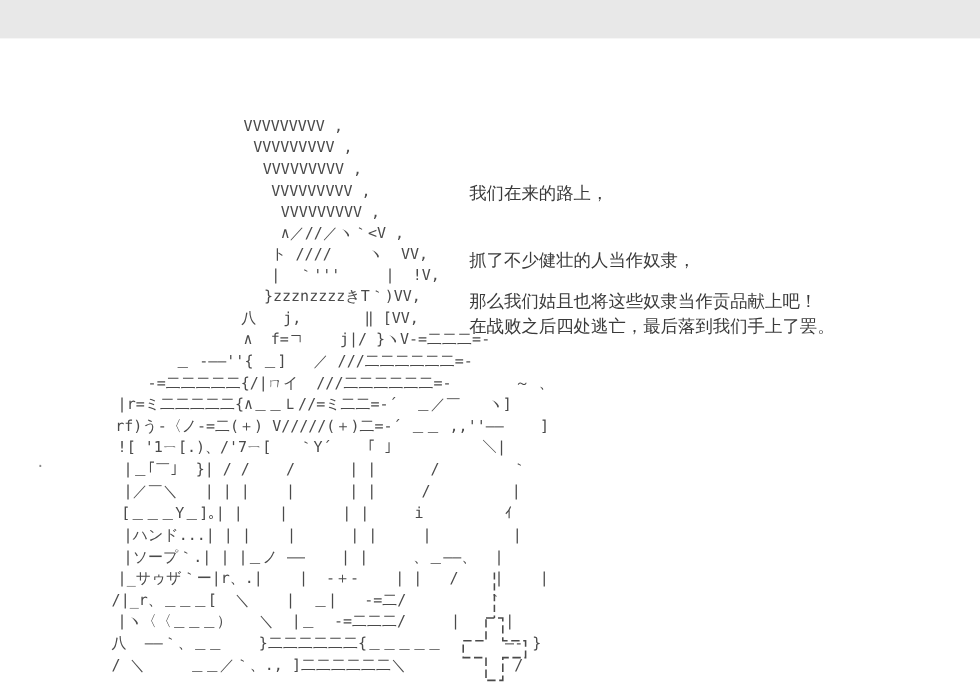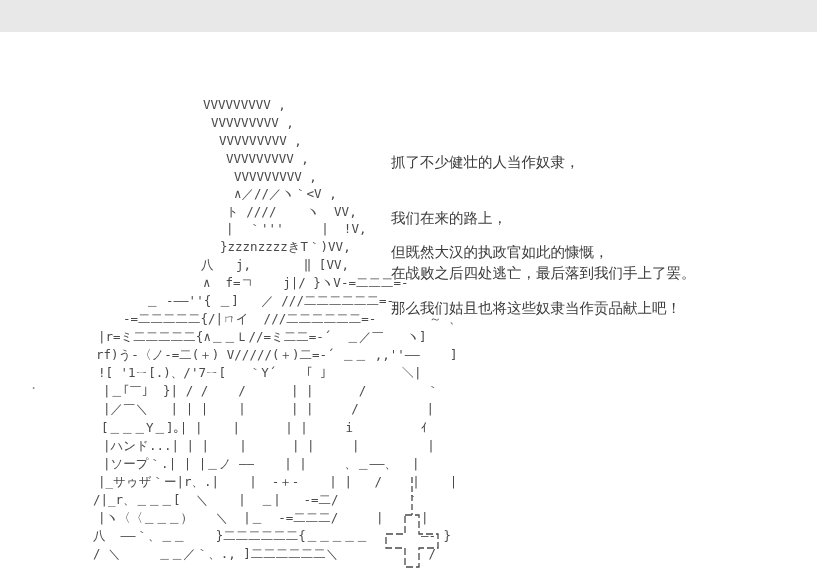--- a/index.html
+++ b/index.html
@@ -69,27 +69,26 @@
       <div class="aa-line" style="left: 103px; top: 405px;">|ハンド...| | |    |      | |     |         |</div>
       <div class="aa-line" style="left: 103px; top: 423px;">|ソープ｀.| | |＿ノ ——    | |     、＿——、  |</div>
       <div class="aa-line" style="left: 98px; top: 441px;">|_サゥザ｀ー|r、.|    |  -＋-    | |   /    |    |</div>
       <div class="aa-line" style="left: 93px; top: 459px;">/|_r、＿＿＿[  ＼    |  ＿|   -=二/         ｀</div>
       <div class="aa-line" style="left: 98px; top: 477px;">|ヽ〈〈＿＿＿）   ＼  |＿  -=二二二/     |     |</div>
       <div class="aa-line" style="left: 93px; top: 495px;">八  ——｀、＿＿    }二二二二二二{＿＿＿＿＿       —- }</div>
       <div class="aa-line" style="left: 93px; top: 513px;">/ ＼     ＿＿／｀、., ]二二二二二二＼            /</div>
     </div>
 
   <div class="dialogue" id="dialogue-block-1">
+    <span class="dlg-line">我们在来的路上，</span>
     <span class="dlg-line">抓了不少健壮的人当作奴隶，</span>
-    <span class="dlg-line">我们在来的路上，</span>
     <span class="dlg-line">在战败之后四处逃亡，最后落到我们手上了罢。</span>
   </div>
 
   <div class="dialogue" id="dialogue-block-2">
-    <span class="dlg-line">但既然大汉的执政官如此的慷慨，</span>
     <span class="dlg-line">那么我们姑且也将这些奴隶当作贡品献上吧！</span>
   </div>
 
   <svg id="cross-standard" width="62" height="96" viewBox="0 0 62 96">
     <path d="M33 2 V40" stroke="#4a4a4a" stroke-width="1.3" fill="none" stroke-dasharray="6 3"></path>
     <path d="M26 40 h14 v19 h19 v14 h-19 v19 h-14 v-19 h-19 v-14 h19 z" stroke="#4a4a4a" stroke-width="1.3" fill="none" stroke-dasharray="7 3"></path>
   </svg>
 
   <span id="stray-dot">.</span>
 

